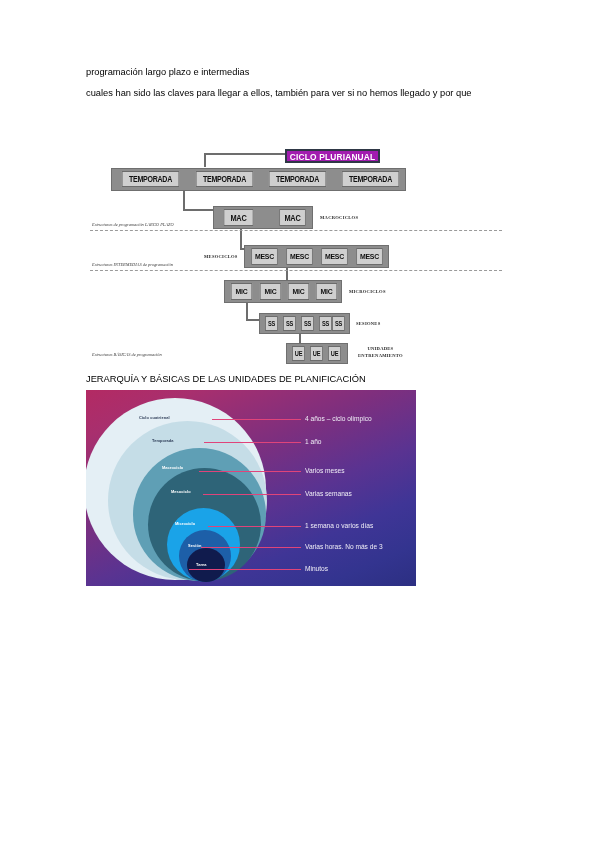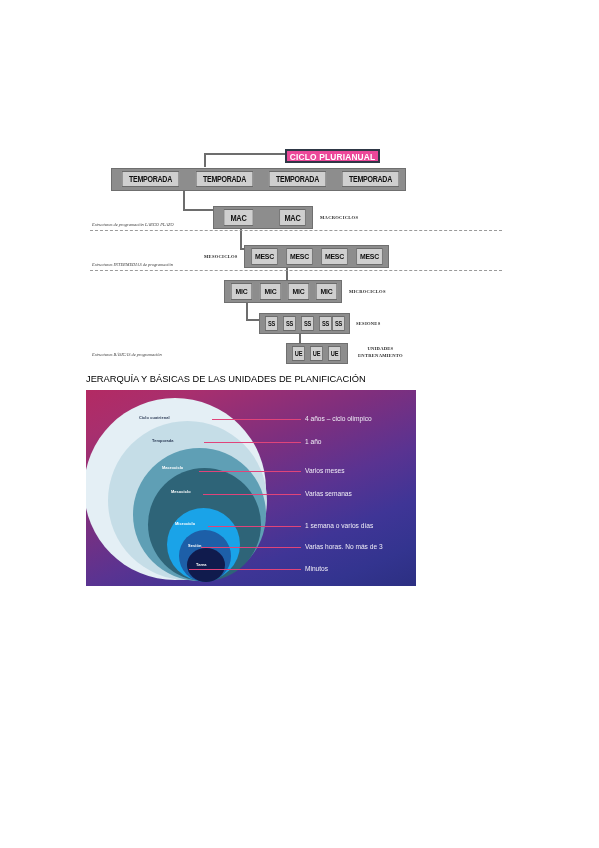--- a/index.html
+++ b/index.html
@@ -14,21 +14,21 @@
   #diagram1{position:absolute;left:86px;top:150px;width:420px;height:215px;}
   .d1 .box{position:absolute;box-sizing:border-box;}
 
   .tray{background:#8d8d8d;border:1px solid #6f6f6f;}
   .cell{background:#cfcfcf;border:1.5px solid #6b6b6b;display:flex;
         align-items:center;justify-content:center;
         font-family:"Liberation Sans",sans-serif;font-weight:bold;color:#111;
         letter-spacing:-0.3px;transform:scaleX(.86);}
   .cell span{transform:scaleX(1);display:block;white-space:nowrap;}
 
-  .titlebox{background:#ec4899;border:2px solid #2f3846;display:flex;align-items:center;
+  .titlebox{background:#a21caf;border:2px solid #2f3846;display:flex;align-items:center;
             justify-content:center;color:#fff;font-weight:bold;font-size:9.5px;
             letter-spacing:.2px;}
   .titlebox span{transform:scaleX(.88);white-space:nowrap;}
 
   .rlabel{position:absolute;font-family:"Liberation Serif",serif;font-weight:bold;
           font-size:4.6px;letter-spacing:.25px;color:#2a2a2a;line-height:6.5px;}
   .llabel{position:absolute;font-family:"Liberation Serif",serif;font-style:italic;
           font-size:4.4px;color:#3a3a3a;white-space:nowrap;}
 
   .conn{position:absolute;background:#6d6d6d;}
@@ -42,20 +42,22 @@
   #diagram2 .c{position:absolute;border-radius:50%;}
   #diagram2 .clab{position:absolute;color:#fff;font-size:3.9px;font-weight:bold;
                   white-space:nowrap;letter-spacing:.1px;}
   #diagram2 .lead{position:absolute;height:0;border-top:1px solid #e0447a;}
   #diagram2 .rtxt{position:absolute;color:#f0eef7;font-size:6.6px;white-space:nowrap;}
 </style>
 </head>
 <body>
 
 <div class="para">
+  <div>programación largo plazo e intermedias</div>
+  <div>cuales han sido las claves para llegar a ellos, también para ver si no hemos llegado y por que</div>
 </div>
 
 <div id="diagram1" class="d1">
 
   <div class="conn" style="left:118px;top:4px;width:1.6px;height:13px;"></div>
   <div class="conn" style="left:118px;top:3px;width:83px;height:1.6px;"></div>
 
   <div class="conn" style="left:97px;top:41px;width:1.6px;height:19px;"></div>
   <div class="conn" style="left:97px;top:59px;width:55px;height:1.6px;"></div>
 

